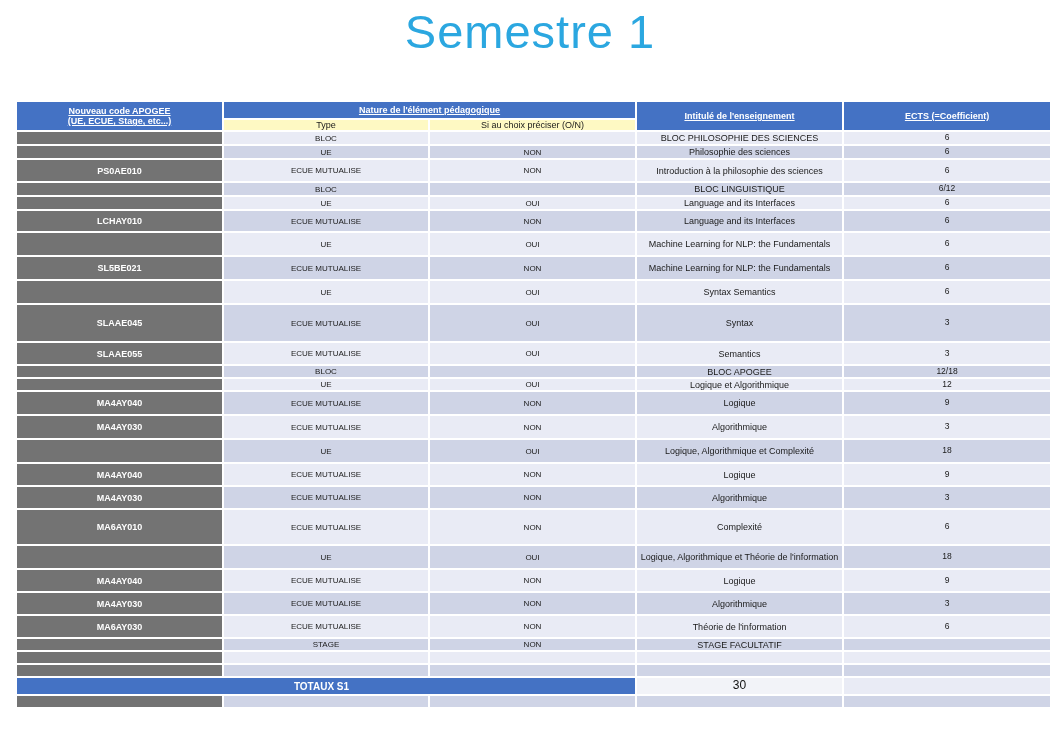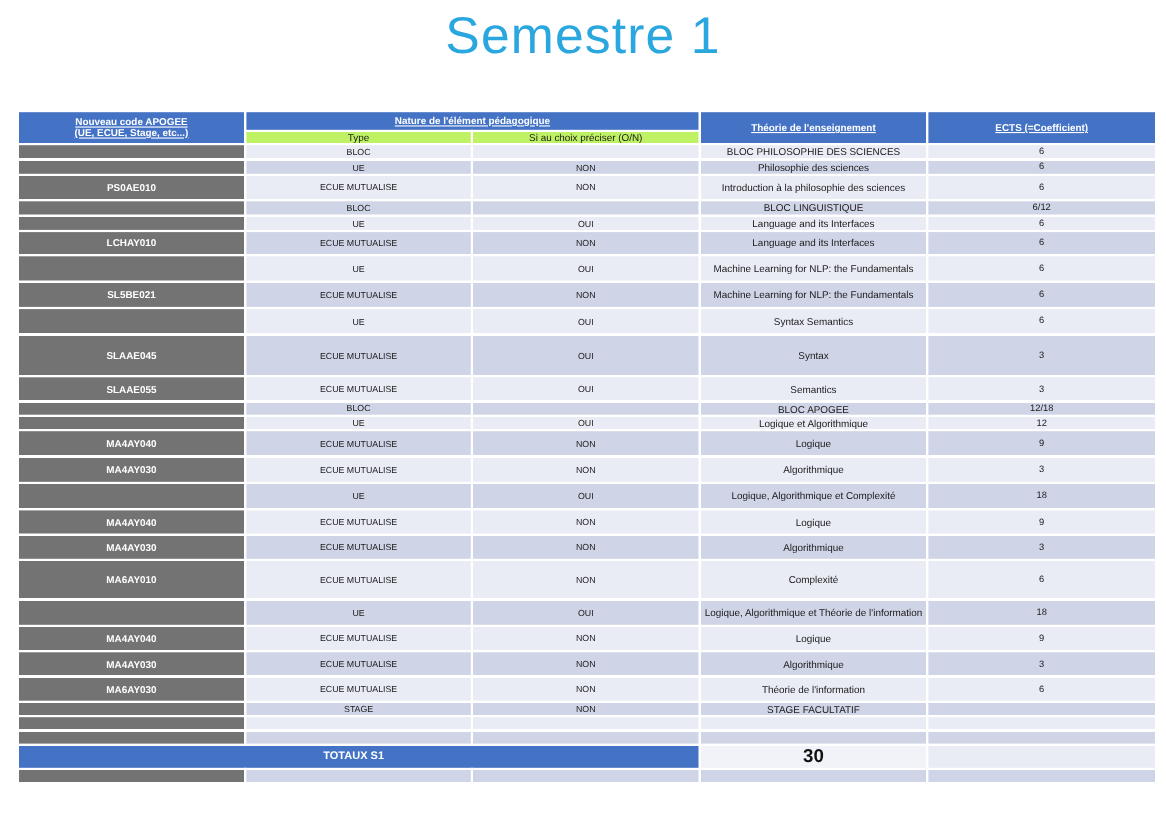--- a/index.html
+++ b/index.html
@@ -42,21 +42,21 @@
     line-height: 1.15;
   }
   .hdr-blue {
     background: #4472C4;
     color: #ffffff;
     font-weight: bold;
     font-size: 9px;
     text-decoration: underline;
   }
   .hdr-gray {
-    background: #bef264;
+    background: #fef9c3;
     color: #1a1a1a;
     font-weight: 400;
     font-size: 9px;
     text-decoration: none;
   }
   tr.hrow1 { height: 18px; }
   tr.hrow2 { height: 12px; }
   td.code-cell {
     background: #737373;
     color: #ffffff;
@@ -72,22 +72,22 @@
   td.totals-label {
     background: #4472C4;
     color: #ffffff;
     font-weight: bold;
     font-size: 10px;
     padding-right: 9px;
   }
   td.totals-value {
     background: #F2F3F8;
     color: #111111;
-    font-size: 17px;
-    font-weight: 700;
+    font-size: 12px;
+    font-weight: 400;
   }
 </style>
 </head>
 <body>
 
 <div class="page">
   <h1 class="title">Semestre 1</h1>
 
   <table class="sem-table">
     <colgroup>
@@ -97,21 +97,21 @@
       <col style="width:207px">
       <col style="width:208px">
     </colgroup>
     <thead>
       <tr class="hrow1">
         <th rowspan="2" class="hdr-blue">
           <div>Nouveau code APOGEE</div>
           <div>(UE, ECUE, Stage, etc...)</div>
         </th>
         <th colspan="2" class="hdr-blue">Nature de l'élément pédagogique</th>
-        <th rowspan="2" class="hdr-blue">Théorie de l'enseignement</th>
+        <th rowspan="2" class="hdr-blue">Intitulé de l'enseignement</th>
         <th rowspan="2" class="hdr-blue">ECTS (=Coefficient)</th>
       </tr>
       <tr class="hrow2">
         <th class="hdr-gray">Type</th>
         <th class="hdr-gray">Si au choix préciser (O/N)</th>
       </tr>
     </thead>
     <tbody id="tbody">
         <tr class="band-light" style="height: 14px;">
           <td class="code-cell"></td>

